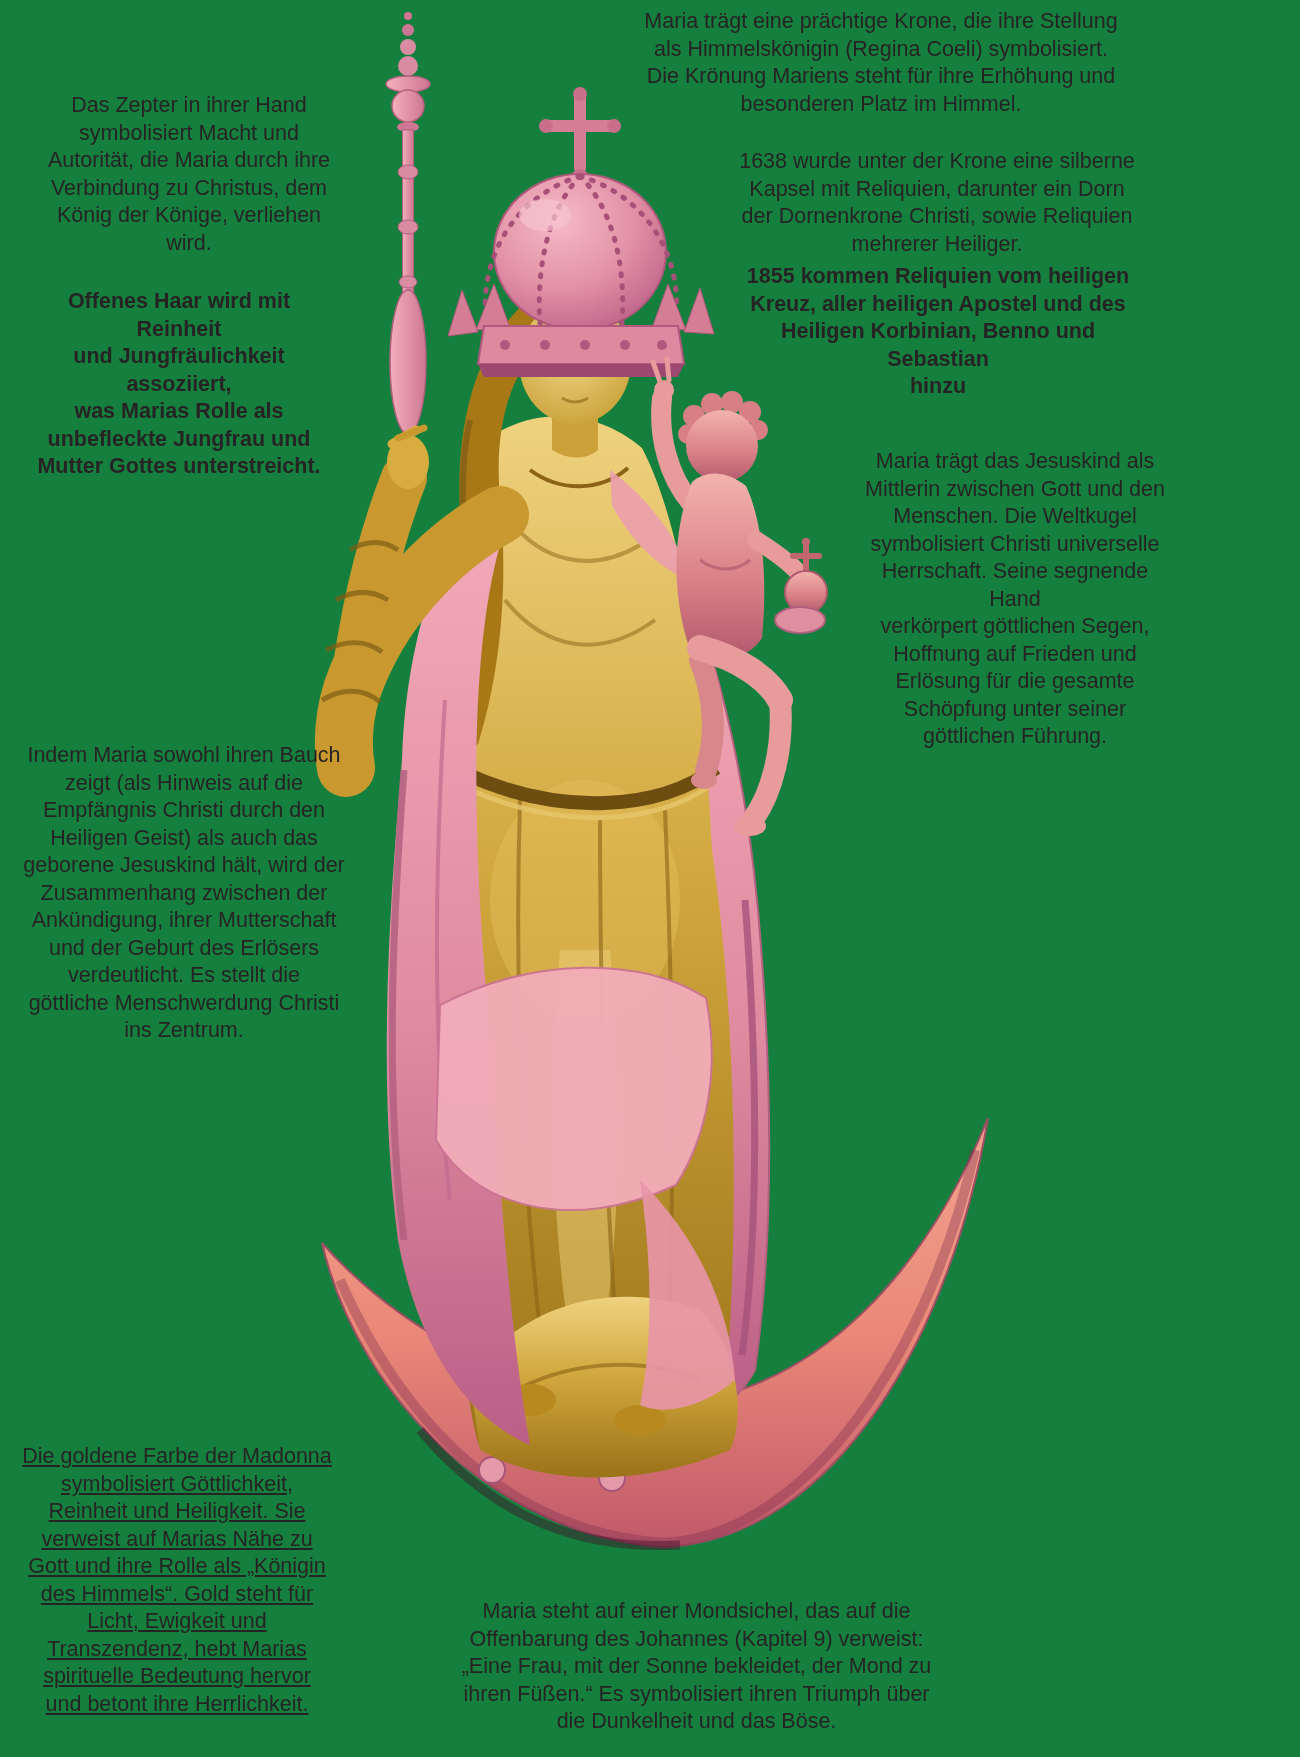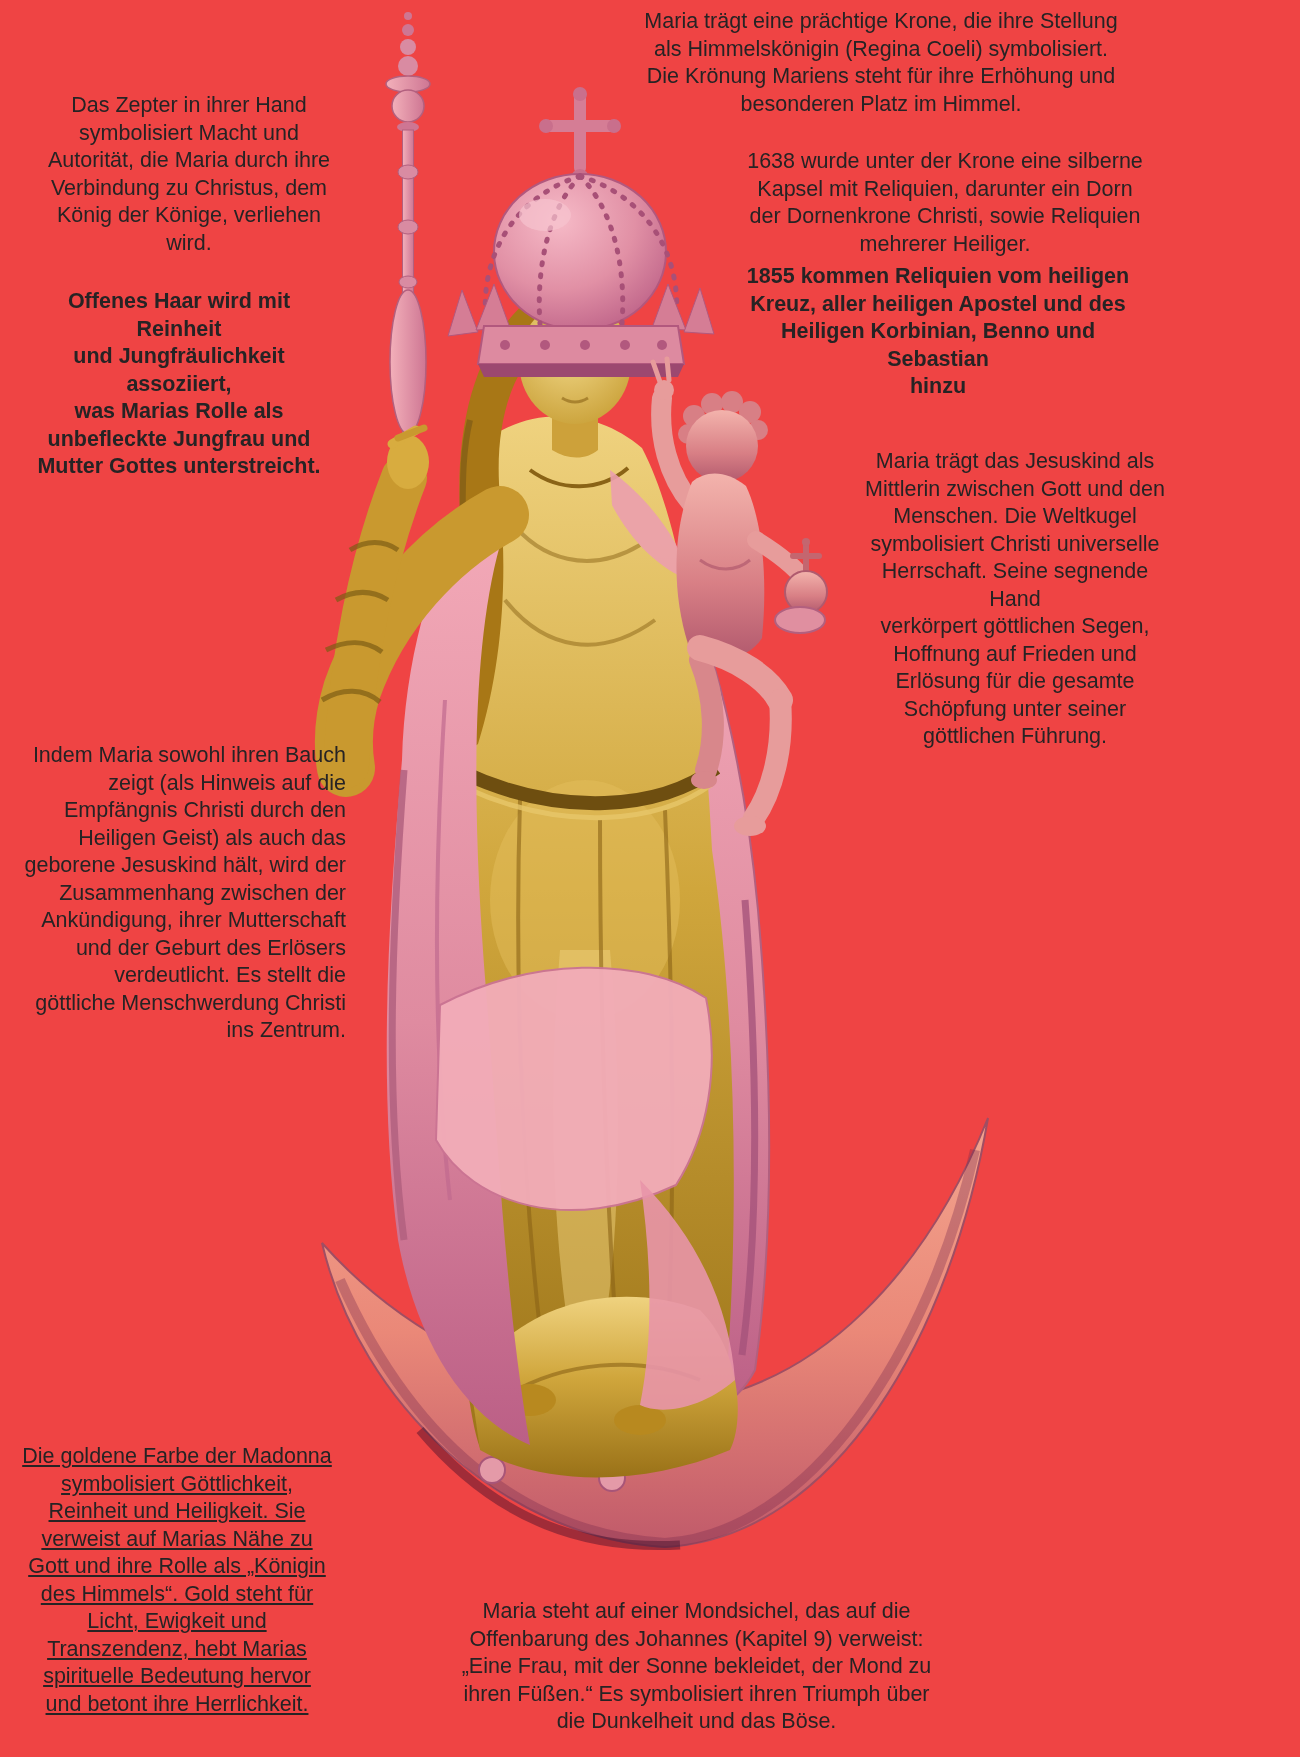--- a/index.html
+++ b/index.html
@@ -1,38 +1,38 @@
 <!DOCTYPE html>
 <html><head>
 <meta charset="utf-8">
 <style>
   html,body{margin:0;padding:0;background:#ffffff;}
   .page{
     position:relative;
     width:1300px;height:1757px;
-    background:#ef4444;
+    background:#15803d;
     font-family:"Liberation Sans","DejaVu Sans",sans-serif;
     overflow:hidden;
   }
   .statue-svg{position:absolute;left:0;top:0;width:1300px;height:1757px;}
   .note{
     position:absolute;
     text-align:center;
     white-space:pre-line;
     font-size:21.5px;
     line-height:27.5px;
     color:#262324;
   }
   #note-crown          {left:615px; top:8px;    width:532px;}
   #note-scepter        {left:38px;  top:72px;   width:302px;margin-top:20px;}
-  #note-relics-1638    {left:737px; top:148px;  width:400px;margin-left:8px;}
+  #note-relics-1638    {left:737px; top:148px;  width:400px;}
   #note-relics-1855    {left:742px; top:263px;  width:392px;font-weight:bold;}
   #note-hair           {left:28px;  top:288px;  width:302px;font-weight:bold;}
   #note-christ-child   {left:840px; top:448px;  width:310px;margin-left:20px;}
-  #note-belly          {left:22px;  top:742px;  width:324px;text-align:right;}
+  #note-belly          {left:22px;  top:742px;  width:324px;}
   #note-mantle         {left:832px; top:912px;  width:310px;}
   #note-gold-color     {left:20px;  top:1443px; width:314px;text-decoration:underline;}
   #note-crescent-moon  {left:448px; top:1598px; width:497px;}
 </style>
 </head>
 <body>
 
 <div class="page">
 
   <svg class="statue-svg" viewBox="0 0 1300 1757" aria-hidden="true">

